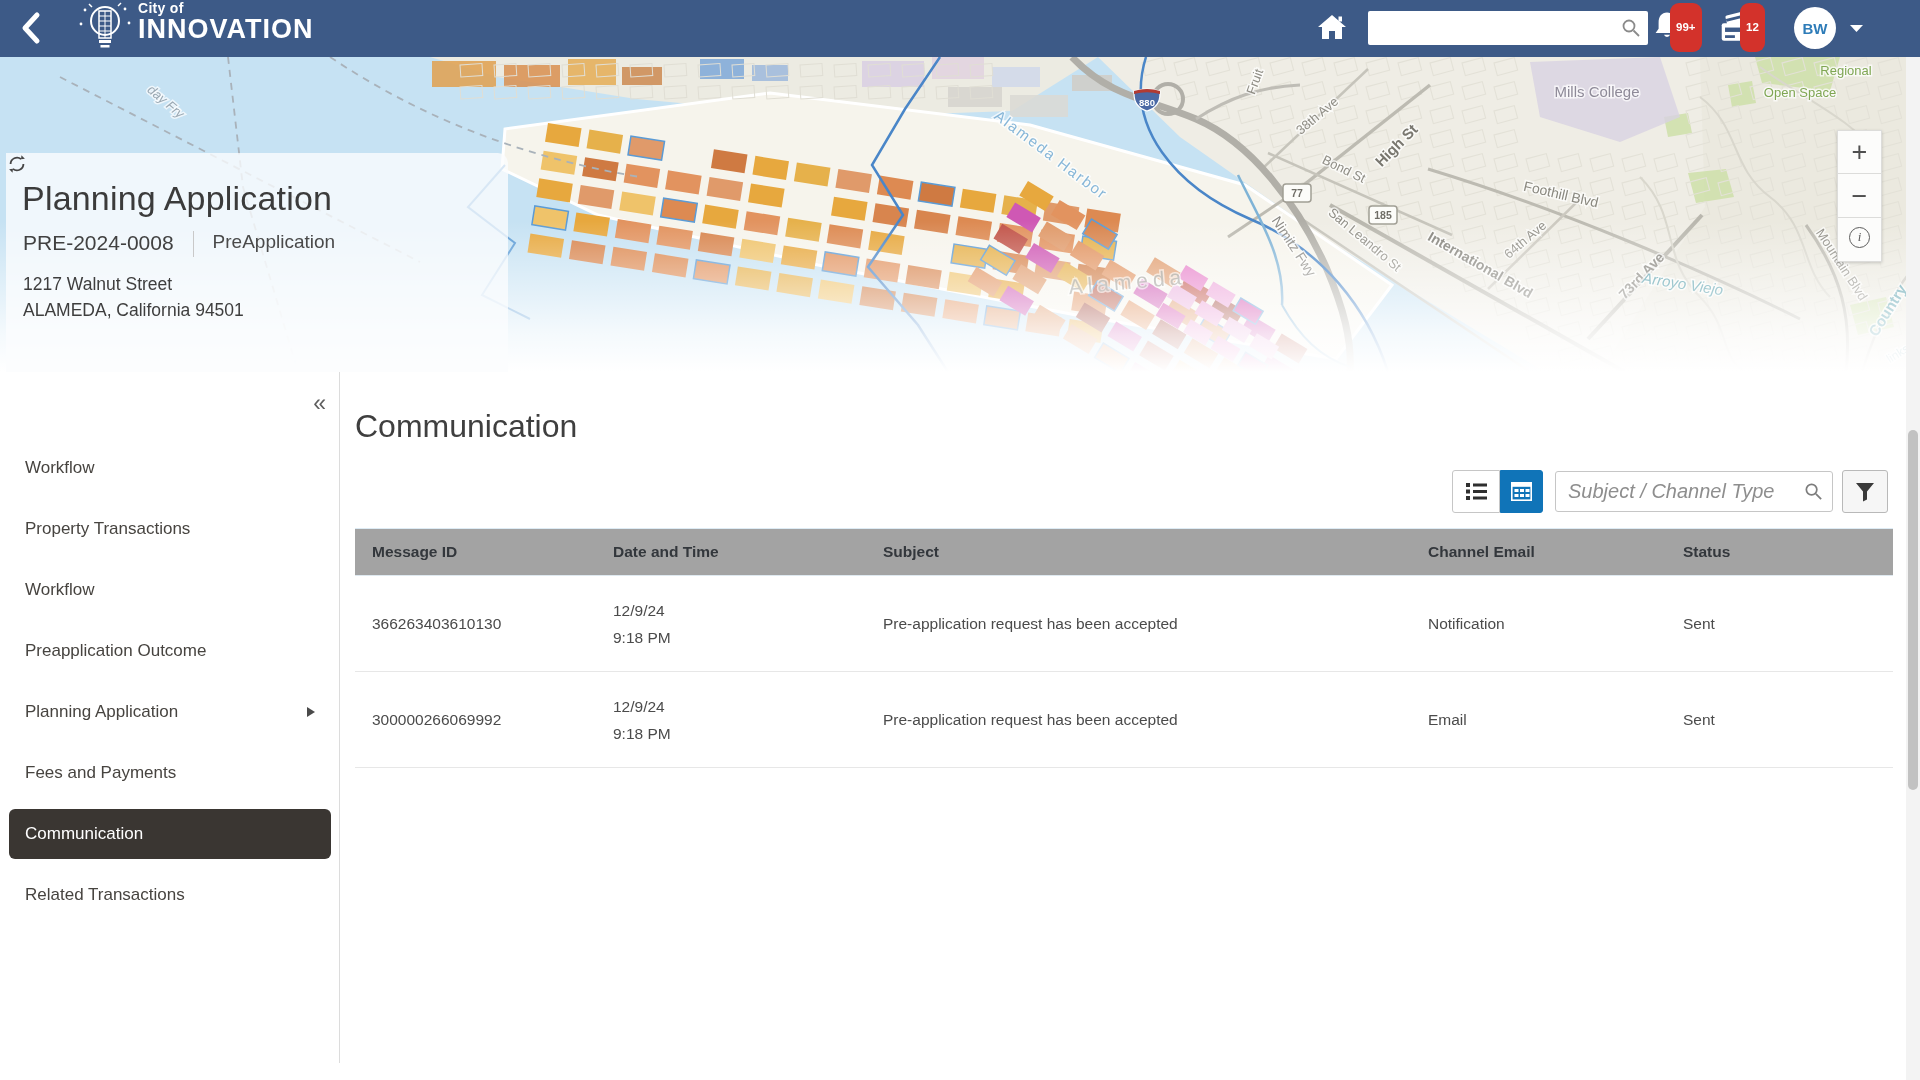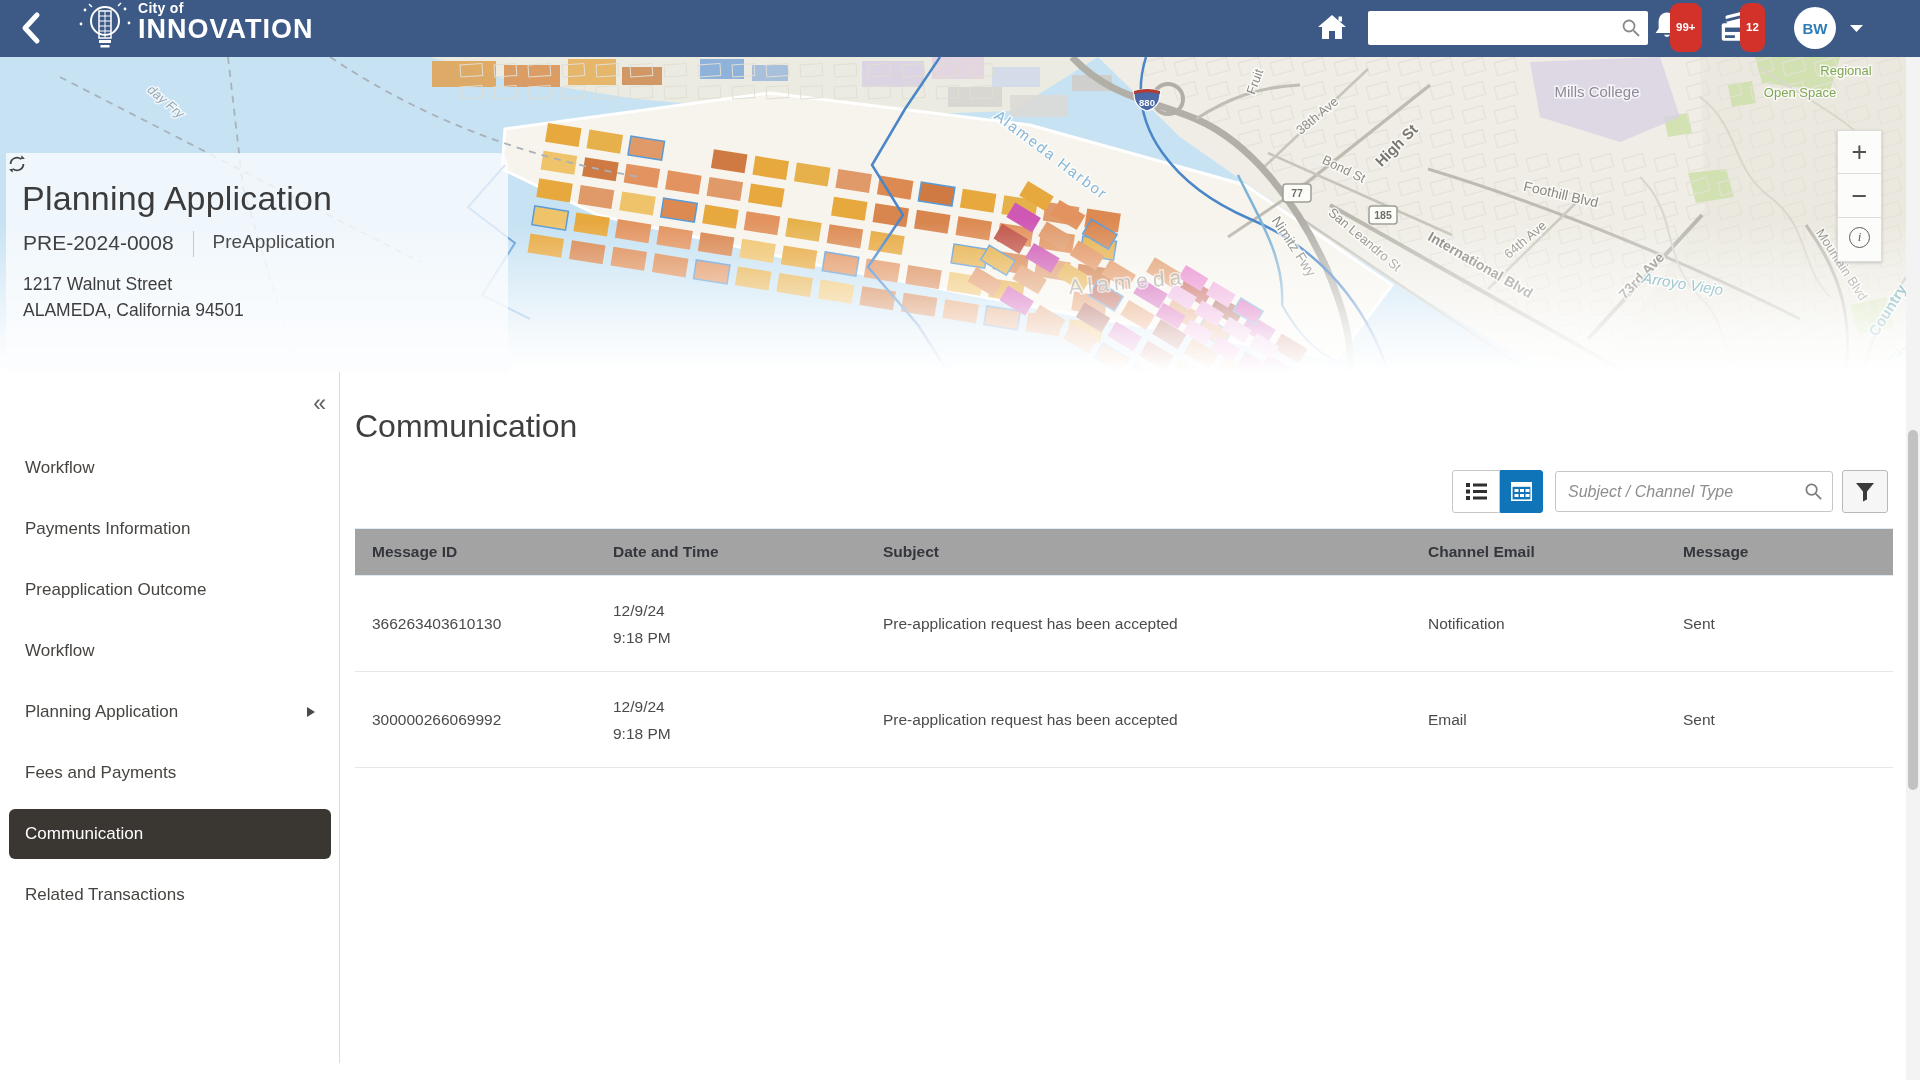--- a/index.html
+++ b/index.html
@@ -70,21 +70,21 @@
   .main h2 { margin-top:36px; font-size:32px; font-weight:400; color:#3f3f3f; }
   .toolbar { position:absolute; top:98px; right:5px; height:43px; display:flex; align-items:center; }
   .toolbar button { cursor:pointer; }
   .view-toggle { display:flex; }
   .vt-list { width:48px; height:43px; background:#fff; border:1px solid #c6c6c6; border-radius:3px 0 0 3px;
     display:flex; align-items:center; justify-content:center; }
   .vt-grid { width:43px; height:43px; background:#1074b8; border:1px solid #1074b8; border-radius:0 3px 3px 0;
     display:flex; align-items:center; justify-content:center; }
   .tb-search { position:relative; margin-left:12px; width:278px; height:41px; }
   .tb-search input { width:100%; height:100%; border:1px solid #c6c6c6; border-radius:3px;
-    padding:0 36px 0 12px; font-size:16px; color:#14532d; outline:none; }
+    padding:0 36px 0 12px; font-size:20px; color:#14532d; outline:none; }
   .tb-search input::placeholder { font-style:italic; color:#8e8e8e; }
   .tb-search .mag2 { position:absolute; right:9px; top:10px; }
   .filter-btn { margin-left:9px; width:46px; height:43px; background:#f6f6f6; border:1px solid #b9b9b9;
     border-radius:3px; display:flex; align-items:center; justify-content:center; }
 
   .table { position:absolute; top:156px; left:0; right:0; }
   .thead, .trow { display:grid; grid-template-columns:258px 270px 545px 255px 1fr; align-items:center; }
   .thead { height:48px; background:#a3a3a3; border-top:1px solid #ddebf4; border-bottom:1px solid #dfe9f0;
     font-weight:bold; font-size:15.5px; color:#33373c; }
   .thead .th:first-child, .trow .td:first-child { padding-left:17px; }
@@ -653,27 +653,27 @@
   </div>
 
   <div class="content">
     <aside class="sidebar">
       <button class="collapse">«</button>
       <nav class="side-list">
           <div class="side-item">
             <span>Workflow</span>
           </div>
           <div class="side-item">
-            <span>Payments Information</span>
+            <span>Property Transactions</span>
+          </div>
+          <div class="side-item">
+            <span>Workflow</span>
           </div>
           <div class="side-item">
             <span>Preapplication Outcome</span>
-          </div>
-          <div class="side-item">
-            <span>Workflow</span>
           </div>
           <div class="side-item">
             <span>Planning Application</span>
             <span class="sub-arrow"></span>
           </div>
           <div class="side-item">
             <span>Fees and Payments</span>
           </div>
           <div class="side-item selected">
             <span>Communication</span>
@@ -725,21 +725,21 @@
           </svg>
         </button>
       </div>
 
       <div class="table">
         <div class="thead">
             <div class="th">Message ID</div>
             <div class="th">Date and Time</div>
             <div class="th">Subject</div>
             <div class="th">Channel Email</div>
-            <div class="th">Message</div>
+            <div class="th">Status</div>
           </div>
         <div class="tbody">
             <div class="trow">
               <div class="td">366263403610130</div>
               <div class="td td-date">
                 <div>12/9/24</div>
                 <div>9:18 PM</div>
               </div>
               <div class="td">Pre-application request has been accepted</div>
               <div class="td">Notification</div>

